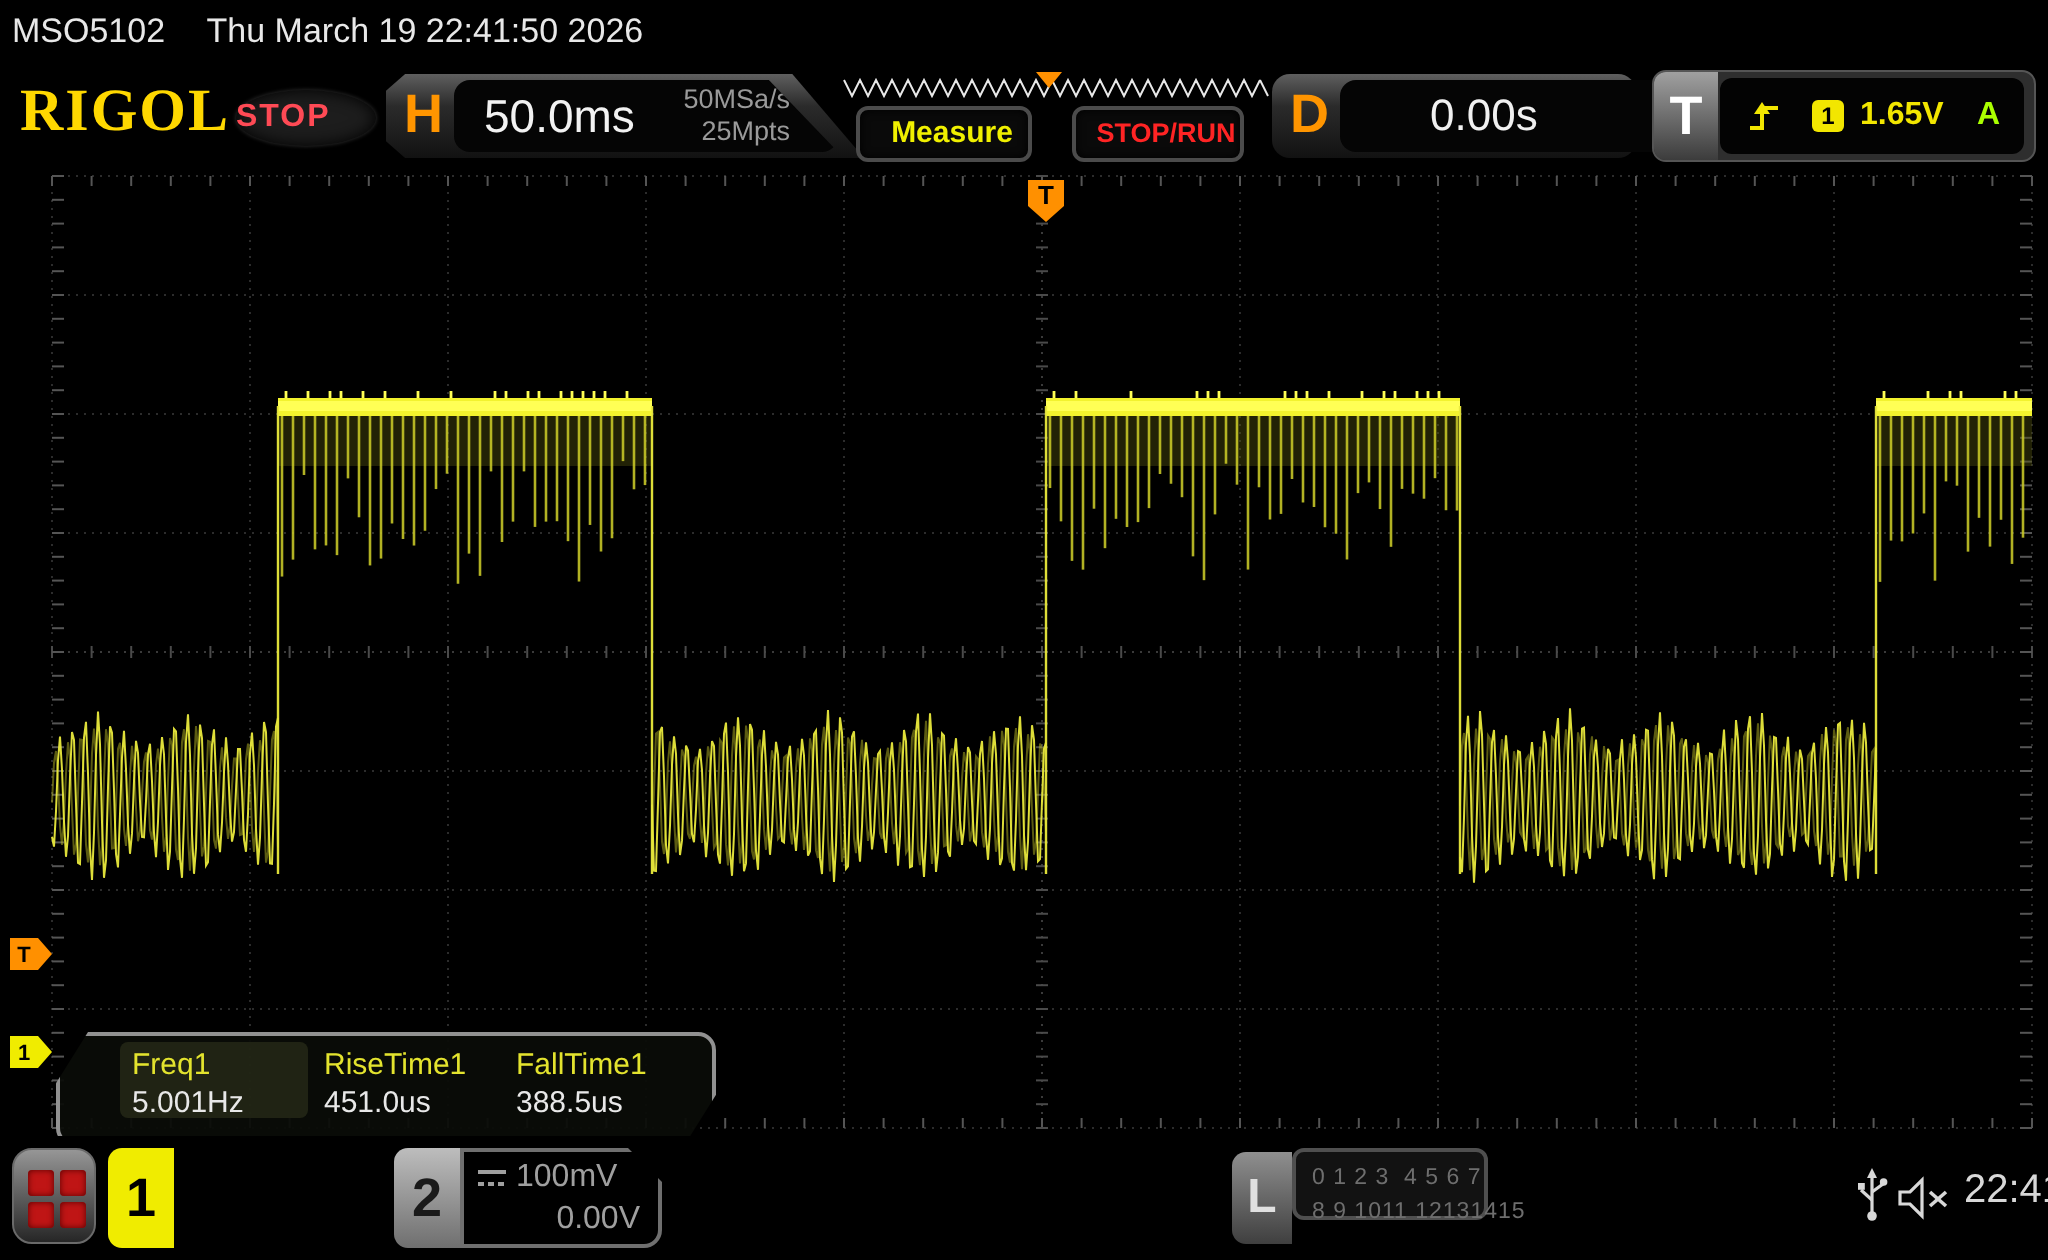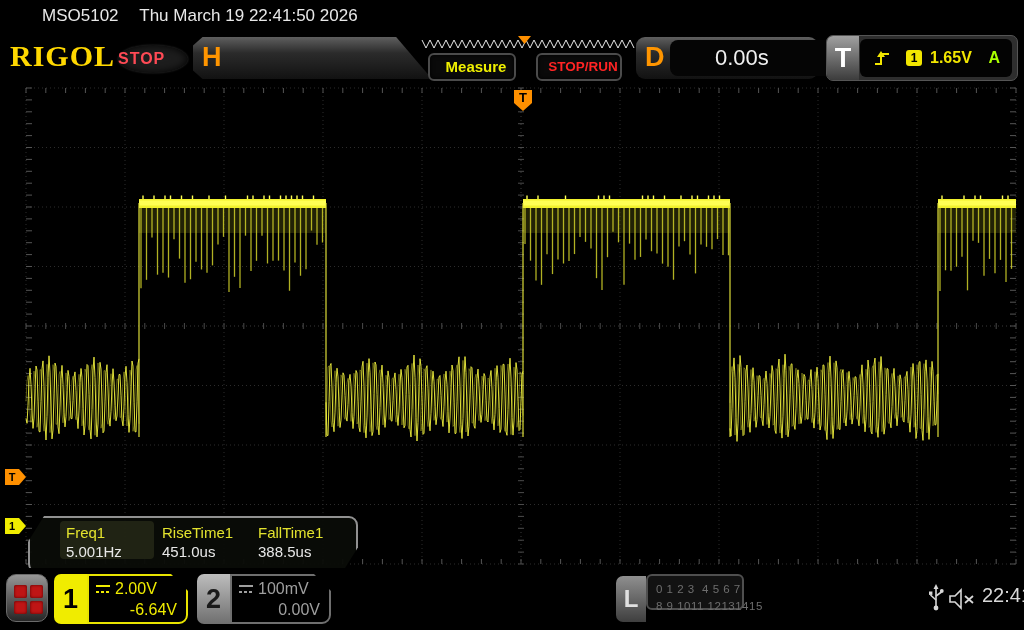--- a/index.html
+++ b/index.html
@@ -1,20 +1,20 @@
 <!DOCTYPE html>
 <html><head>
 <meta charset="utf-8">
 <style>
   html,body{margin:0;padding:0;background:#000;}
   #screen{position:relative;width:1024px;height:630px;background:#000;overflow:hidden;
           font-family:"Liberation Sans",sans-serif;}
   
   #titlebar{position:absolute;left:0;top:0;width:100%;height:32px;color:#e8e8e8;
-            font-size:17px;padding-top:6px;box-sizing:border-box;padding-left:36px;}
+            font-size:17px;padding-top:6px;box-sizing:border-box;}
   #titlebar .model{margin-left:6px;}
   #titlebar .dt{margin-left:16px;}
   
   #header{position:absolute;left:0;top:32px;width:100%;height:52px;z-index:6;}
   #logo{position:absolute;left:10px;top:7px;font-size:30px;font-weight:bold;color:#ffd800;
         letter-spacing:1px;font-family:"Liberation Serif",serif;}
   #stop-pill{position:absolute;left:118px;top:13px;width:70px;height:28px;background:#1d1d1d;
              border-radius:50%;text-align:left;line-height:28px;color:#ff4a55;font-weight:bold;
              font-size:16px;letter-spacing:1px;box-shadow:inset 0 0 8px #000,0 0 2px #333;}
   .hwblock{position:absolute;top:5px;height:42px;background:linear-gradient(180deg,#5f5f5f,#2b2b2b 38%,#121212);}
@@ -565,20 +565,27 @@
         <text x="12" y="530" font-size="11" font-weight="bold" fill="#000" text-anchor="middle" font-family="Liberation Sans, sans-serif">1</text>
       </g>
   </svg>
 
   <div id="header">
     <div id="logo">RIGOL</div>
     <div id="stop-pill">STOP</div>
 
     <div id="hblock" class="hwblock">
       <div class="olabel">H</div>
+      <div id="h-inner">
+        <span class="tb">50.0ms</span>
+        <span class="rates">
+          <span>50MSa/s</span><br>
+          <span>25Mpts</span>
+        </span>
+      </div>
     </div>
 
     <svg id="memband" width="216" height="20" viewBox="0 0 216 20">
       <g id="zigzag">
           <polyline points="2,7 6,15 10,7 14,15 18,7 22,15 26,7 30,15 34,7 38,15 42,7 46,15 50,7 54,15 58,7 62,15 66,7 70,15 74,7 78,15 82,7 86,15 90,7 94,15 98,7 102,15 106,7 110,15 114,7 118,15 122,7 126,15 130,7 134,15 138,7 142,15 146,7 150,15 154,7 158,15 162,7 166,15 170,7 174,15 178,7 182,15 186,7 190,15 194,7 198,15 202,7 206,15 210,7 " fill="none" stroke="#e8e8e8" stroke-width="1"></polyline>
           <polyline points="210,7 214,15" fill="none" stroke="#e8e8e8" stroke-width="1"></polyline>
         </g>
       <polygon points="98,3 111,3 104.5,11" fill="#ff9000"></polygon>
     </svg>
 
@@ -627,30 +634,20 @@
       <div class="gridsq">
           <div></div>
           <div></div>
           <div></div>
           <div></div>
         </div>
     </div>
 
     <div id="ch1" class="chblock">
       <div class="chtab">1</div>
-      <div class="chbody">
-        <div class="chline1">
-          <svg width="16" height="12" viewBox="0 0 16 12">
-            <line x1="1" y1="3" x2="15" y2="3" stroke="#f0ec00" stroke-width="2"></line>
-            <line x1="1" y1="9" x2="15" y2="9" stroke="#f0ec00" stroke-width="2" stroke-dasharray="3 2"></line>
-          </svg>
-          <span>2.00V</span>
-        </div>
-        <div class="chline2">-6.64V</div>
-      </div>
     </div>
 
     <div id="ch2" class="chblock">
       <div class="chtab">2</div>
       <div class="chbody">
         <div class="chline1">
           <svg width="16" height="12" viewBox="0 0 16 12">
             <line x1="1" y1="3" x2="15" y2="3" stroke="#9f9f9f" stroke-width="2"></line>
             <line x1="1" y1="9" x2="15" y2="9" stroke="#9f9f9f" stroke-width="2" stroke-dasharray="3 2"></line>
           </svg>

